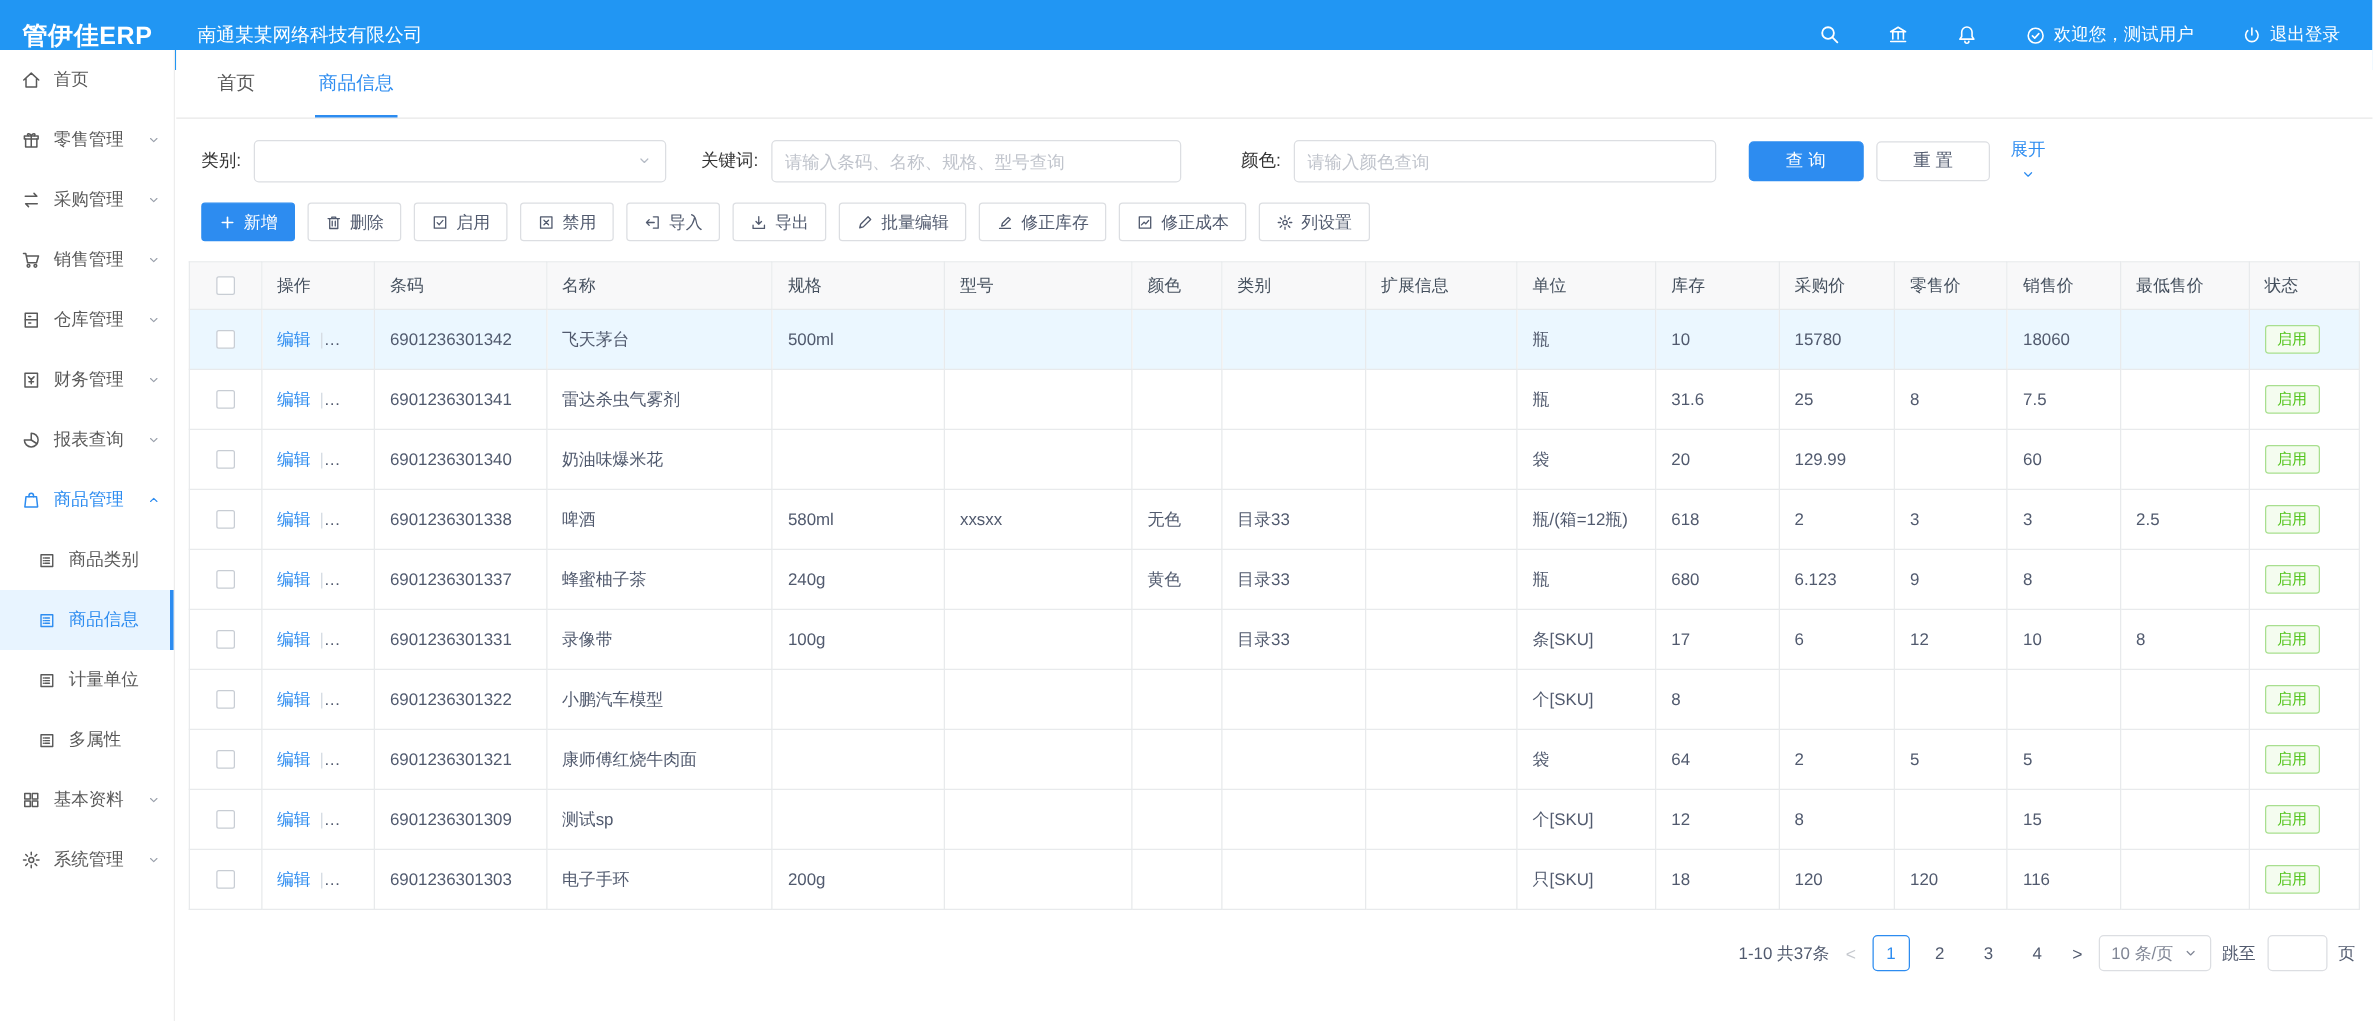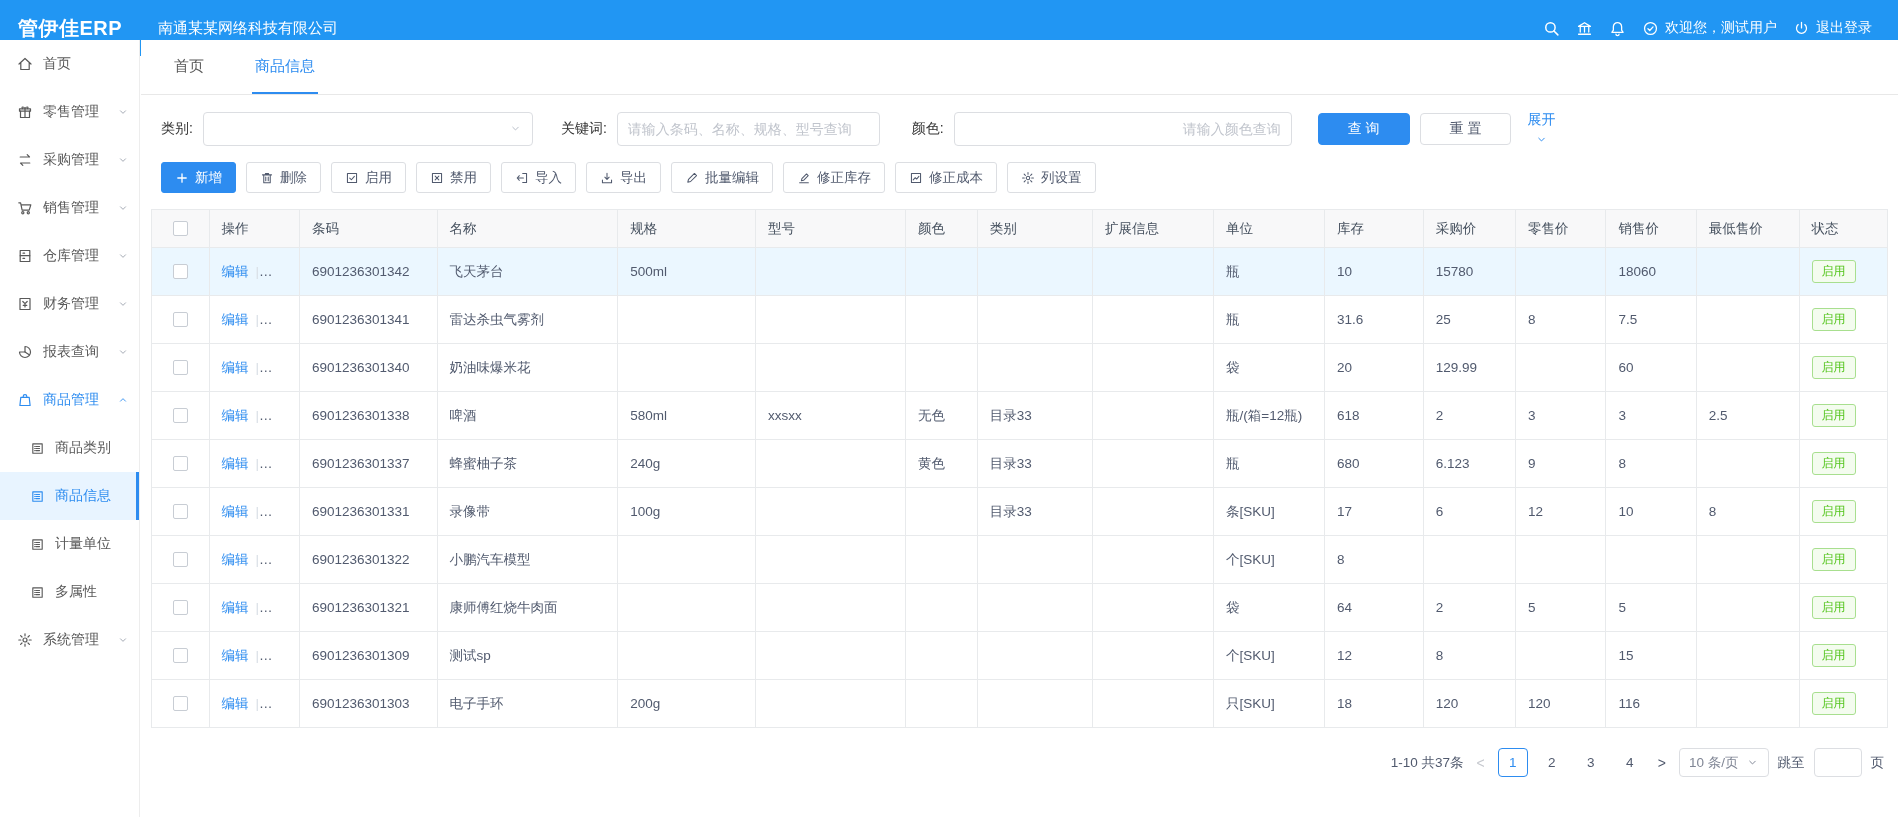--- a/index.html
+++ b/index.html
@@ -10,21 +10,21 @@
     --ctl-border:#dcdee2; --green:#52c41a; --green-bd:#a8df8f; --green-bg:#f4fcef;
     --hl:#ebf7ff; --sel:#e8f4ff;
   }
   .ico{display:inline-flex;align-items:center;justify-content:center;line-height:0;}
   .ico svg{display:block;}
 
   
   .top{height:56px;background:var(--header);display:flex;align-items:center;color:#fff;}
   .logo{width:140px;text-align:center;font-size:20px;font-weight:bold;letter-spacing:.5px;}
   .company{font-size:15px;margin-left:18px;}
-  .top-right{margin-left:auto;display:flex;align-items:center;gap:16px;padding-right:26px;font-size:14px;}
+  .top-right{margin-left:auto;display:flex;align-items:flex-start;gap:38px;padding-right:26px;font-size:14px;}
   .top-group{display:flex;align-items:center;gap:6px;cursor:pointer;}
 
   
   .sidebar{position:absolute;left:0;top:40px;width:140px;height:777px;background:#fff;
     border-right:1px solid #ededed;overflow:hidden;}
   .side-item{height:48px;display:flex;align-items:center;padding-left:17px;gap:10px;
     font-size:14px;color:#595959;cursor:pointer;position:relative;}
   .side-item .chev{margin-left:auto;margin-right:10px;color:#9aa0ab;}
   .side-item.sub{padding-left:30px;}
   .side-item.active{color:var(--accent);}
@@ -44,22 +44,22 @@
 
   
   .filters{display:flex;align-items:center;font-size:14px;color:#333;padding:2px 10px 0 10px;}
   .flabel{margin-right:10px;white-space:nowrap;}
   .select-box{width:330px;height:34px;border:1px solid var(--ctl-border);border-radius:4px;
     display:flex;align-items:center;justify-content:flex-end;padding-right:10px;color:#b6bcc6;
     background:#fff;cursor:pointer;margin-right:28px;}
   .tinput{height:34px;border:1px solid var(--ctl-border);border-radius:4px;padding:0 10px;
     font-size:14px;color:#515a6e;outline:none;font-family:inherit;}
   .tinput::placeholder{color:#c0c4cc;}
-  .kw{width:263px;margin-right:32px;}
-  .cl{width:338px;margin-right:26px;text-align:right;}
+  .kw{width:328px;margin-right:48px;}
+  .cl{width:338px;margin-right:26px;}
   .btn{height:32px;border-radius:4px;border:1px solid var(--ctl-border);background:#fff;
     color:#515a6e;font-size:14px;padding:0 29px;cursor:pointer;font-family:inherit;}
   .btn.primary{background:var(--accent);border-color:var(--accent);color:#fff;}
   .gap8{margin-right:10px;}
   .expand{color:var(--accent);font-size:14px;display:flex;align-items:center;gap:4px;
     margin-left:16px;cursor:pointer;flex-direction:column;}
 
   
   .toolbar{display:flex;align-items:center;gap:10px;margin:16px 0 0 10px;}
   .tbtn{height:31px;border:1px solid var(--ctl-border);background:#fff;border-radius:3px;
@@ -275,20 +275,36 @@
       <span>计量单位</span>
     </div>
     <div class="side-item sub">
       <span class="ico">
         <svg width="15" height="15" viewBox="0 0 16 16" fill="none" stroke="currentColor" stroke-width="1.2" stroke-linecap="round" stroke-linejoin="round">
           <rect x="3" y="3" width="10" height="10"></rect>
           <path d="M6.2 5.8h4M6.2 8h4M6.2 10.2h4M5 5.8h.1M5 8h.1M5 10.2h.1"></path>
         </svg>
       </span>
       <span>多属性</span>
+    </div>
+    <div class="side-item">
+      <span class="ico">
+        <svg width="16" height="16" viewBox="0 0 16 16" fill="none" stroke="currentColor" stroke-width="1.2" stroke-linecap="round" stroke-linejoin="round">
+          <rect x="2.8" y="2.8" width="4.4" height="4.4"></rect>
+          <rect x="8.8" y="2.8" width="4.4" height="4.4"></rect>
+          <rect x="2.8" y="8.8" width="4.4" height="4.4"></rect>
+          <rect x="8.8" y="8.8" width="4.4" height="4.4"></rect>
+        </svg>
+      </span>
+      <span>基本资料</span>
+      <span class="ico chev">
+        <svg width="12" height="12" viewBox="0 0 16 16" fill="none" stroke="currentColor" stroke-width="1.2" stroke-linecap="round" stroke-linejoin="round">
+          <path d="M4.6 6.4 8 9.8l3.4-3.4"></path>
+        </svg>
+      </span>
     </div>
     <div class="side-item">
       <span class="ico">
         <svg width="16" height="16" viewBox="0 0 16 16" fill="none" stroke="currentColor" stroke-width="1.2" stroke-linecap="round" stroke-linejoin="round">
           <circle cx="8" cy="8" r="2"></circle>
           <path d="M8 1.8v2M8 12.2v2M1.8 8h2M12.2 8h2M3.6 3.6 5 5M11 11l1.4 1.4M12.4 3.6 11 5M5 11l-1.4 1.4"></path>
         </svg>
       </span>
       <span>系统管理</span>
       <span class="ico chev">

